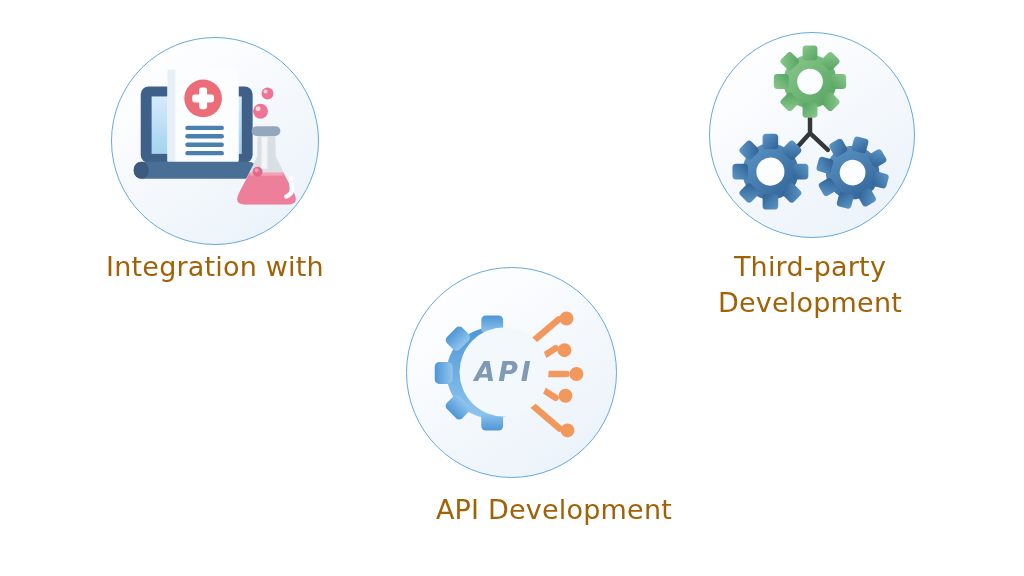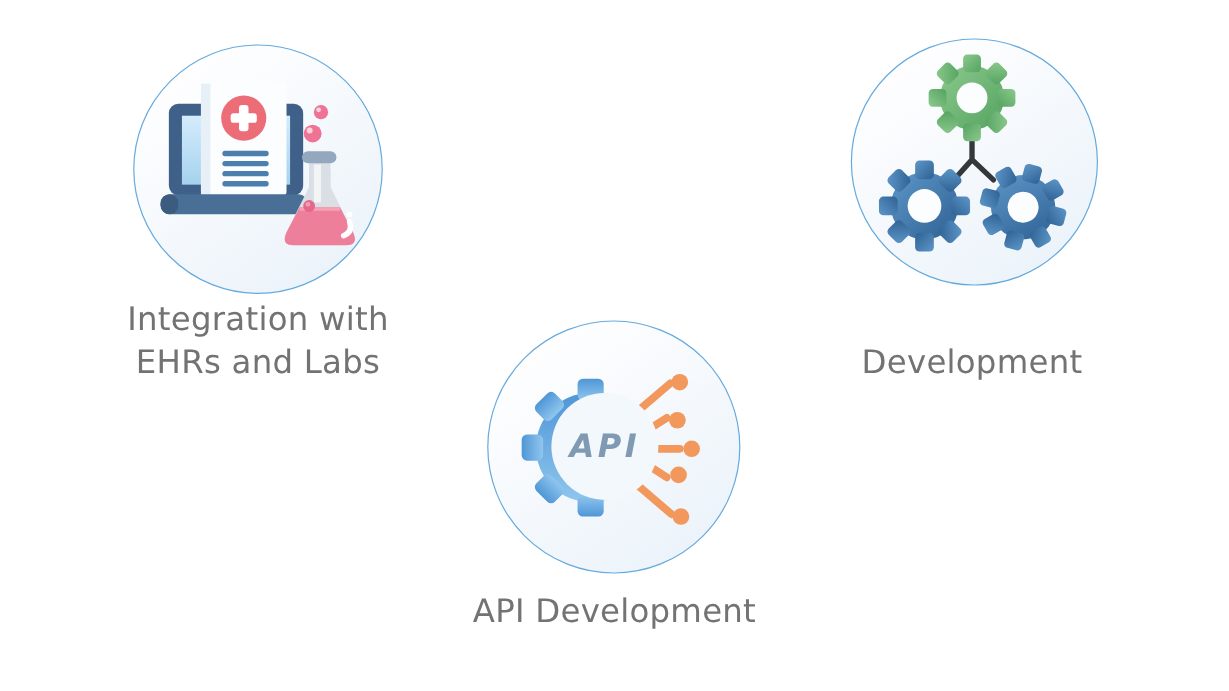--- a/index.html
+++ b/index.html
@@ -12,32 +12,32 @@
   .icon-circle{
     position:absolute;border-radius:50%;
     border:1.5px solid #65aade;
     background:linear-gradient(145deg,#fefeff 15%,#e8f1f9 100%);
     box-sizing:border-box;
     font-style:italic;
   }
   .icon-circle svg{position:absolute;left:0;top:0;width:100%;height:100%;}
   .feature-label{
     position:absolute;width:320px;text-align:center;
-    color:#737373;font-size:27px;font-weight:500;line-height:36px;
+    color:#a16207;font-size:27px;font-weight:500;line-height:36px;
     letter-spacing:0.2px;
   }
   
   .c1{left:111px;top:37px;width:208px;height:208px;}
   .l1{left:55px;top:249px;}
   
   .c2{left:709px;top:32px;width:206px;height:206px;}
   .l2{left:650px;top:249px;}
   
   .c3{left:406px;top:267px;width:211px;height:211px;}
-  .l3{left:352px;top:492px;}
+  .l3{left:352px;top:492px;text-align:right;}
 </style>
 </head>
 <body>
 
 <div class="feature">
   <div class="icon-circle c1">
     <svg viewBox="0 0 208 208">
       <defs>
         <linearGradient id="screenGrad" x1="0" y1="0" x2="0" y2="1">
           <stop offset="0" stop-color="#d4ecfc"></stop>
@@ -88,21 +88,20 @@
           <circle cx="157" cy="56" r="6" fill="#ee7395"></circle>
           <circle cx="155" cy="54" r="2" fill="#fdd3de"></circle>
           <circle cx="150" cy="74" r="7.5" fill="#ee7395"></circle>
           <circle cx="147.5" cy="71.5" r="2.5" fill="#fdd3de"></circle>
         </g>
       </g>
     </svg>
   </div>
   <div class="feature-label l1">
     <span>Integration with</span><br>
-    <span>EHRs and Labs</span>
   </div>
 </div>
 
 <div class="feature">
   <div class="icon-circle c2">
     <svg viewBox="0 0 206 206">
       <defs>
         <linearGradient id="greenGearGrad" x1="0" y1="0" x2="1" y2="1">
           <stop offset="0" stop-color="#8cc98d"></stop>
             <stop offset="1" stop-color="#54a360"></stop>
@@ -155,21 +154,21 @@
           <rect x="-7.5" y="-36.5" width="15" height="15" rx="3.5" transform="rotate(180)"></rect>
           <rect x="-7.5" y="-36.5" width="15" height="15" rx="3.5" transform="rotate(225)"></rect>
           <rect x="-7.5" y="-36.5" width="15" height="15" rx="3.5" transform="rotate(270)"></rect>
           <rect x="-7.5" y="-36.5" width="15" height="15" rx="3.5" transform="rotate(315)"></rect>
         </g>
         <circle r="13" fill="#fbfdfe"></circle>
       </g>
     </svg>
   </div>
   <div class="feature-label l2">
-    <br>
+    <span>Third-party</span><br>
     <span>Development</span>
   </div>
 </div>
 
 <div class="feature">
   <div class="icon-circle c3">
     <svg viewBox="0 0 211 211">
       <defs>
         <linearGradient id="apiGearGrad" x1="0" y1="0" x2="0" y2="1">
           <stop offset="0" stop-color="#4f96d6"></stop>

